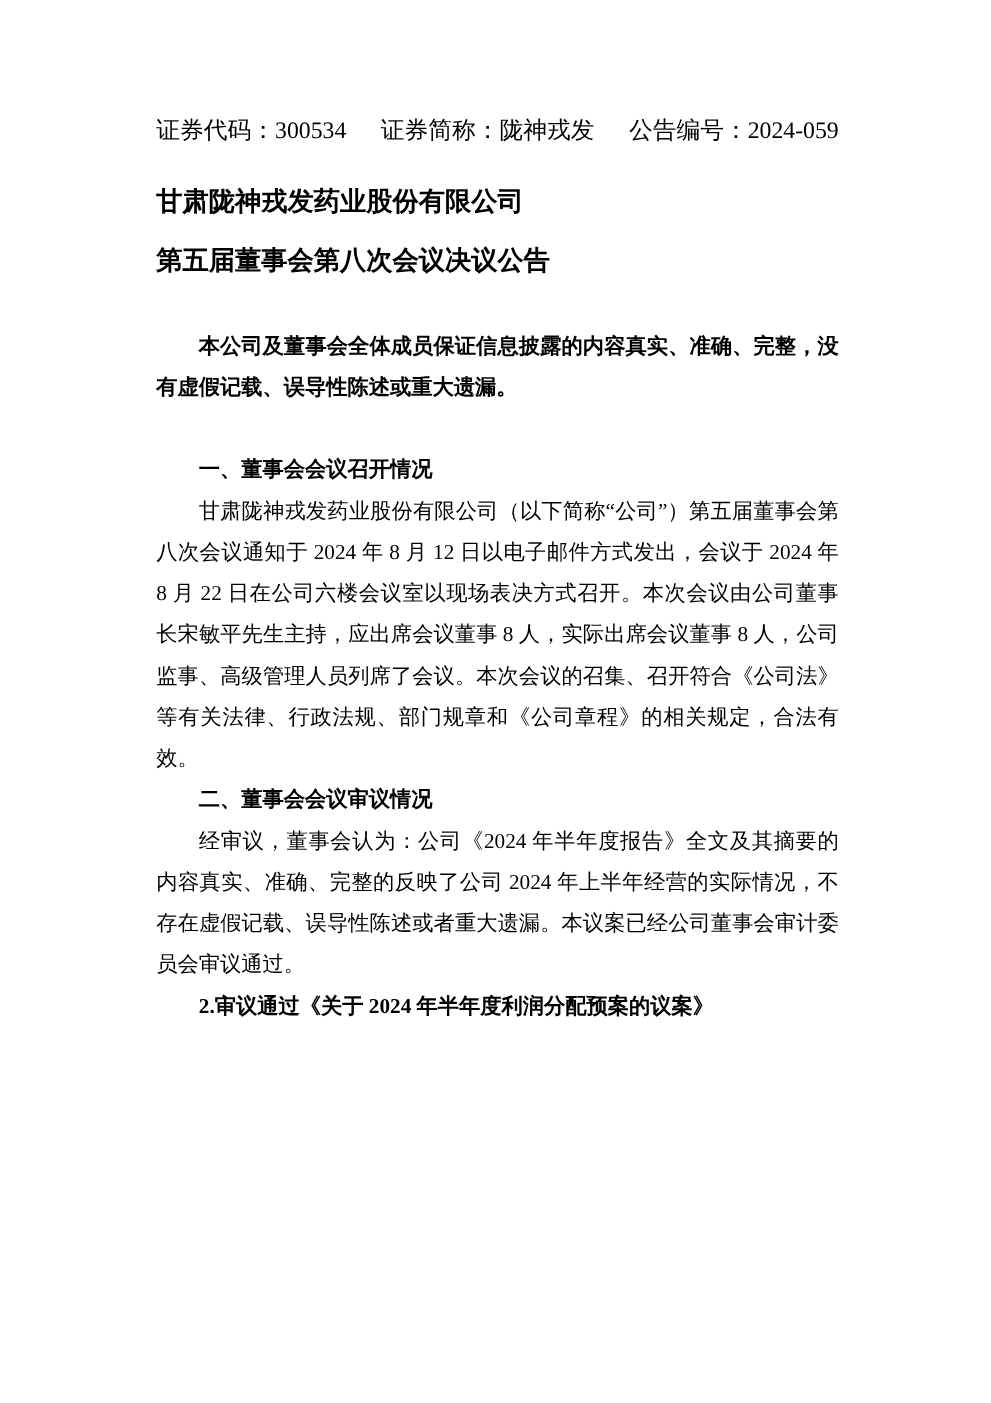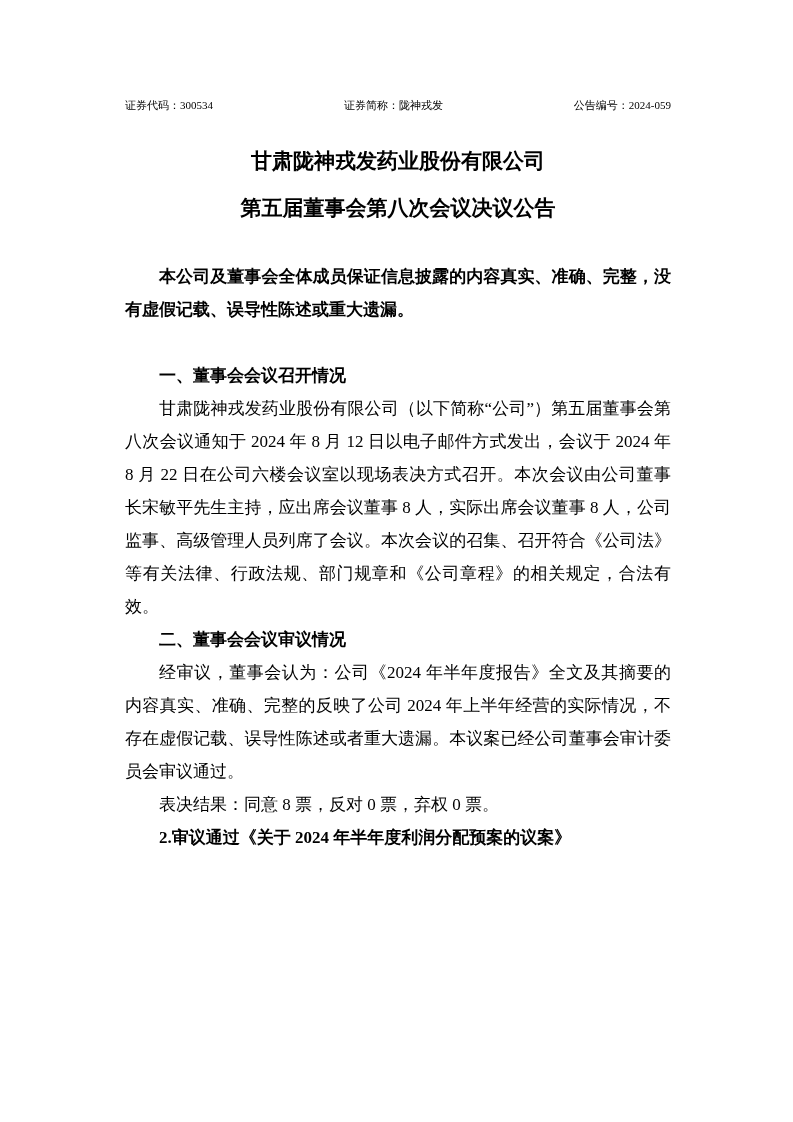--- a/index.html
+++ b/index.html
@@ -14,26 +14,26 @@
   }
   .content{
     position:absolute;
     left:125px;
     top:94px;
     width:546px;
   }
   .header-row{
     display:flex;
     justify-content:space-between;
-    font-size:11px;
+    font-size:19px;
     line-height:22px;
     white-space:nowrap;
   }
   .title{
-    text-align:center;
+    text-align:left;
     font-weight:bold;
     font-size:21px;
     line-height:47px;
   }
   .title-block{margin-top:22px;}
   .para{
     font-size:17px;
     line-height:33px;
     text-align:justify;
     margin:0;
@@ -60,17 +60,16 @@
       <div class="title">甘肃陇神戎发药业股份有限公司</div>
       <div class="title">第五届董事会第八次会议决议公告</div>
     </div>
 
     <p class="para b disclaimer">本公司及董事会全体成员保证信息披露的内容真实、准确、完整，没有虚假记载、误导性陈述或重大遗漏。</p>
 
     <p class="para b gap-before">一、董事会会议召开情况</p>
     <p class="para">甘肃陇神戎发药业股份有限公司（以下简称“公司”）第五届董事会第八次会议通知于 2024 年 8 月 12 日以电子邮件方式发出，会议于 2024 年 8 月 22 日在公司六楼会议室以现场表决方式召开。本次会议由公司董事长宋敏平先生主持，应出席会议董事 8 人，实际出席会议董事 8 人，公司监事、高级管理人员列席了会议。本次会议的召集、召开符合《公司法》等有关法律、行政法规、部门规章和《公司章程》的相关规定，合法有效。</p>
     <p class="para b">二、董事会会议审议情况</p>
     <p class="para">经审议，董事会认为：公司《2024 年半年度报告》全文及其摘要的内容真实、准确、完整的反映了公司 2024 年上半年经营的实际情况，不存在虚假记载、误导性陈述或者重大遗漏。本议案已经公司董事会审计委员会审议通过。</p>
-    <p class="para">表决结果：同意 8 票，反对 0 票，弃权 0 票。</p>
     <p class="para b">2.审议通过《关于 2024 年半年度利润分配预案的议案》</p>
 
   </div>
 </div>
 
 </body></html>

